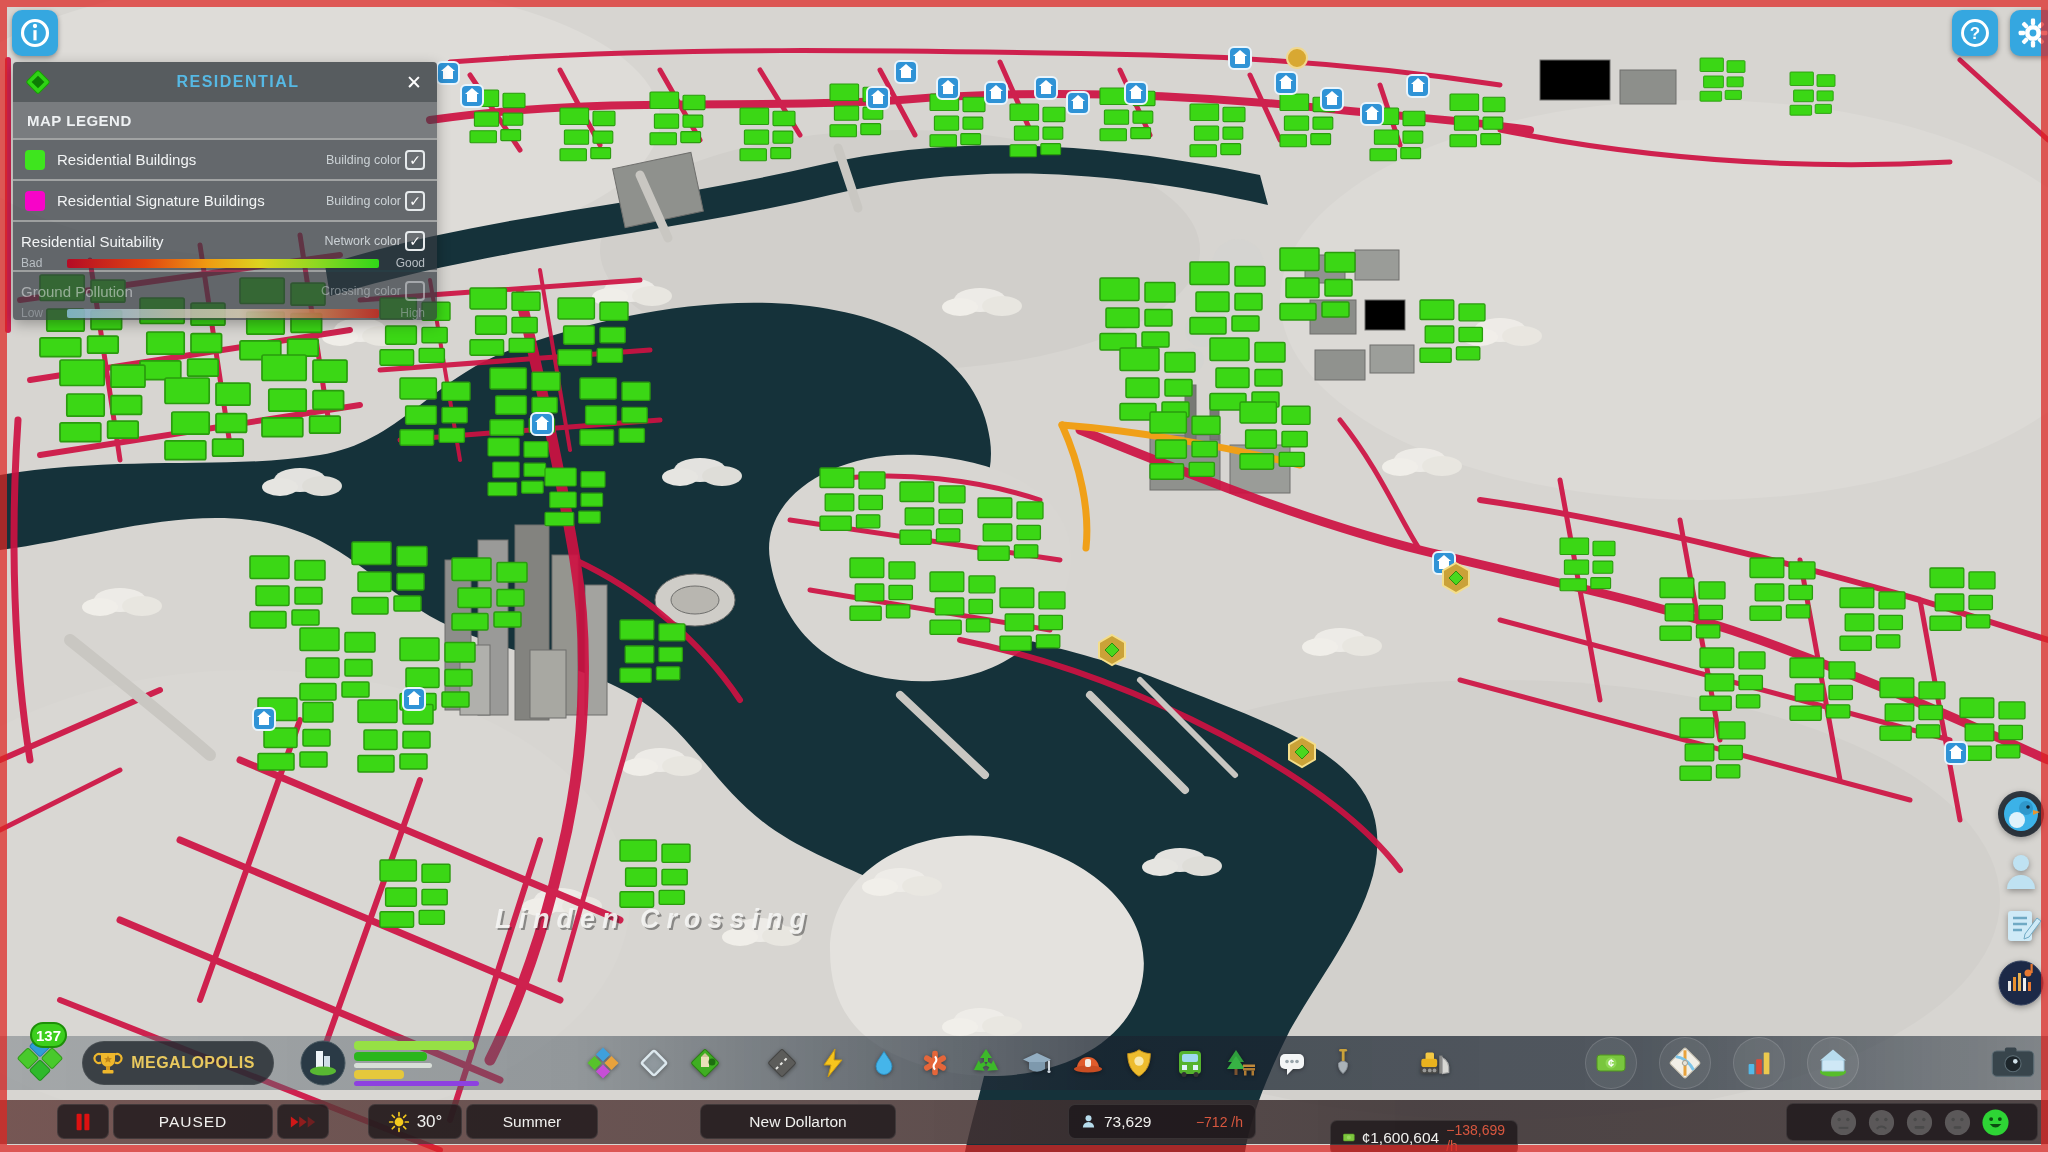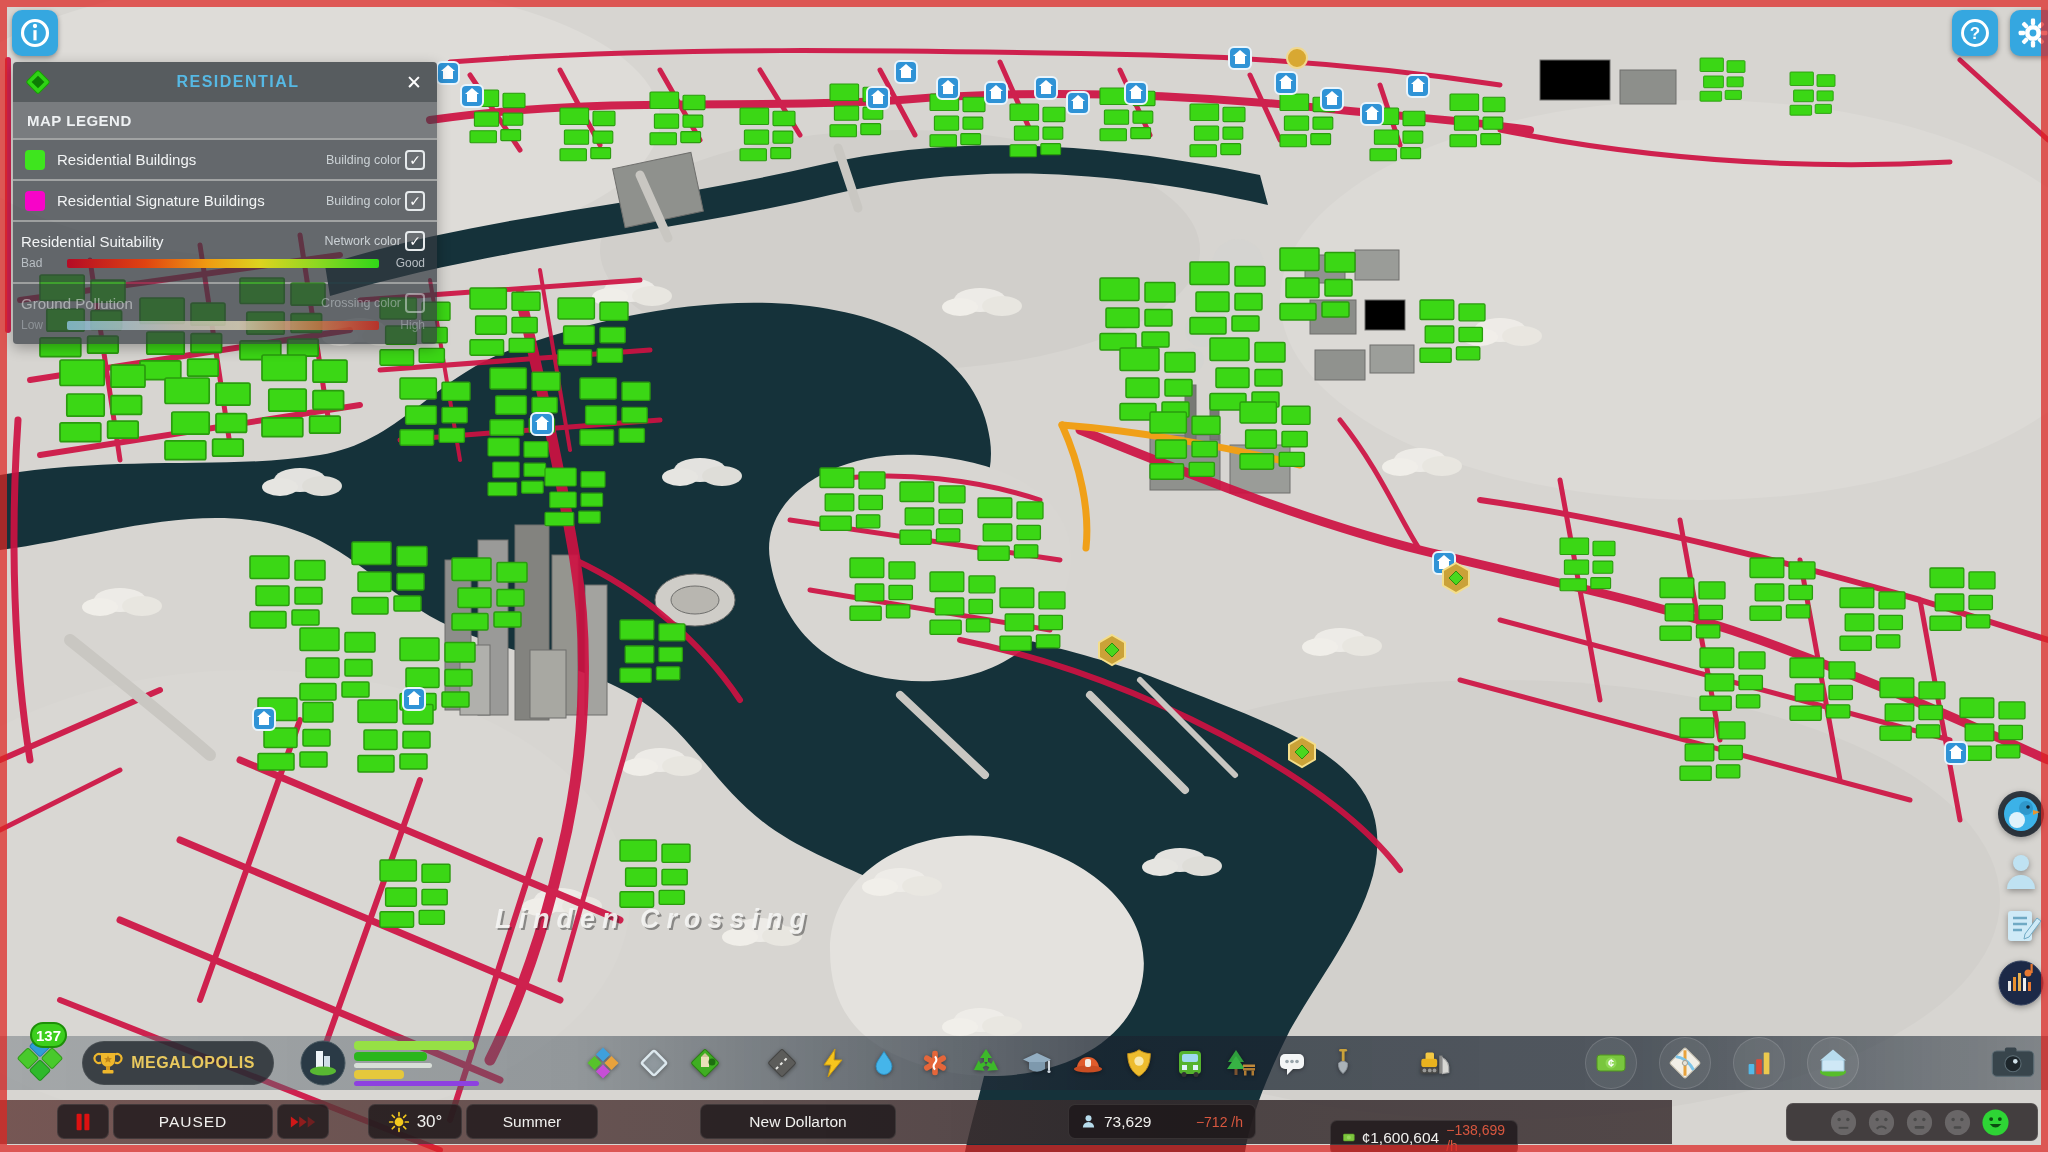--- a/index.html
+++ b/index.html
@@ -30,21 +30,21 @@
   .panel-title{flex:1;text-align:center;color:#56b9e4;font-size:16px;
                letter-spacing:1.5px;font-weight:bold;}
   .panel-close{position:absolute;right:10px;top:7px;width:26px;height:26px;
                color:#fff;font-size:19px;font-weight:bold;display:flex;
                align-items:center;justify-content:center;cursor:pointer;}
   .panel-section{height:36px;display:flex;align-items:center;padding:16px 14px;
                  background:rgba(46,52,58,.35);font-size:15px;font-weight:bold;
                  letter-spacing:.5px;}
   .lrow{margin-top:2px;background:rgba(44,51,57,.52);padding:0 12px;}
   .lrow.simple{height:39px;display:flex;align-items:center;}
-  .lrow.scale{height:60px;padding-top:7px;padding-left:8px;}
+  .lrow.scale{height:48px;padding-top:7px;padding-left:8px;}
   .lrow .swatch{width:20px;height:20px;border-radius:4px;margin-right:12px;flex:0 0 auto;}
   .lrow .lbl{font-size:15px;color:#f2f4f5;flex:1;}
   .lrow .mode{font-size:12.5px;color:#ccd2d6;margin-right:4px;}
   .cbx{width:20px;height:20px;border:2px solid #e6eaec;border-radius:4px;flex:0 0 auto;
        display:flex;align-items:center;justify-content:center;font-size:14px;
        color:#fff;font-weight:bold;cursor:pointer;background:rgba(255,255,255,.04);}
   .scale .top{display:flex;align-items:center;height:24px;}
   .scale .bar-line{display:flex;align-items:center;height:20px;}
   .scale .end{font-size:12px;color:#b9bfc4;width:38px;}
   .scale .end.right{text-align:right;}
@@ -81,21 +81,21 @@
        justify-content:center;cursor:pointer;filter:drop-shadow(0 1px 2px rgba(0,0,0,.4));}
   .tbi.gap{margin-left:26px;}
   .tbi.gap2{margin-left:40px;}
   .info-btns{position:absolute;left:1585px;top:1px;display:flex;gap:22px;}
   .ibtn{width:52px;height:52px;border-radius:50%;background:rgba(255,255,255,.06);
         border:1px solid rgba(255,255,255,.13);display:flex;align-items:center;
         justify-content:center;cursor:pointer;}
   .camera-btn{position:absolute;left:1990px;top:9px;cursor:pointer;}
 
   
-  .statusbar{position:absolute;left:0;top:1100px;width:1672px;height:44px;z-index:50;
+  .statusbar{position:absolute;left:0;top:1100px;width:2048px;height:44px;z-index:50;
              background:linear-gradient(90deg,rgba(96,58,56,.82),rgba(74,52,52,.82) 40%,
                         rgba(52,42,44,.85) 70%,rgba(58,46,48,.85));padding-left:19px;}
   .sbox{position:absolute;top:4px;height:35px;background:rgba(30,24,26,.8);
         border:1px solid rgba(255,255,255,.1);border-radius:7px;color:#f1f1ef;
         display:flex;align-items:center;justify-content:center;font-size:15.5px;}
   .sbox.click{cursor:pointer;}
   .rate{color:#d8573f;font-size:14px;margin-left:auto;}
   .faces{display:flex;gap:9px;align-items:center;margin-left:42px;}
 </style>
 </head>

